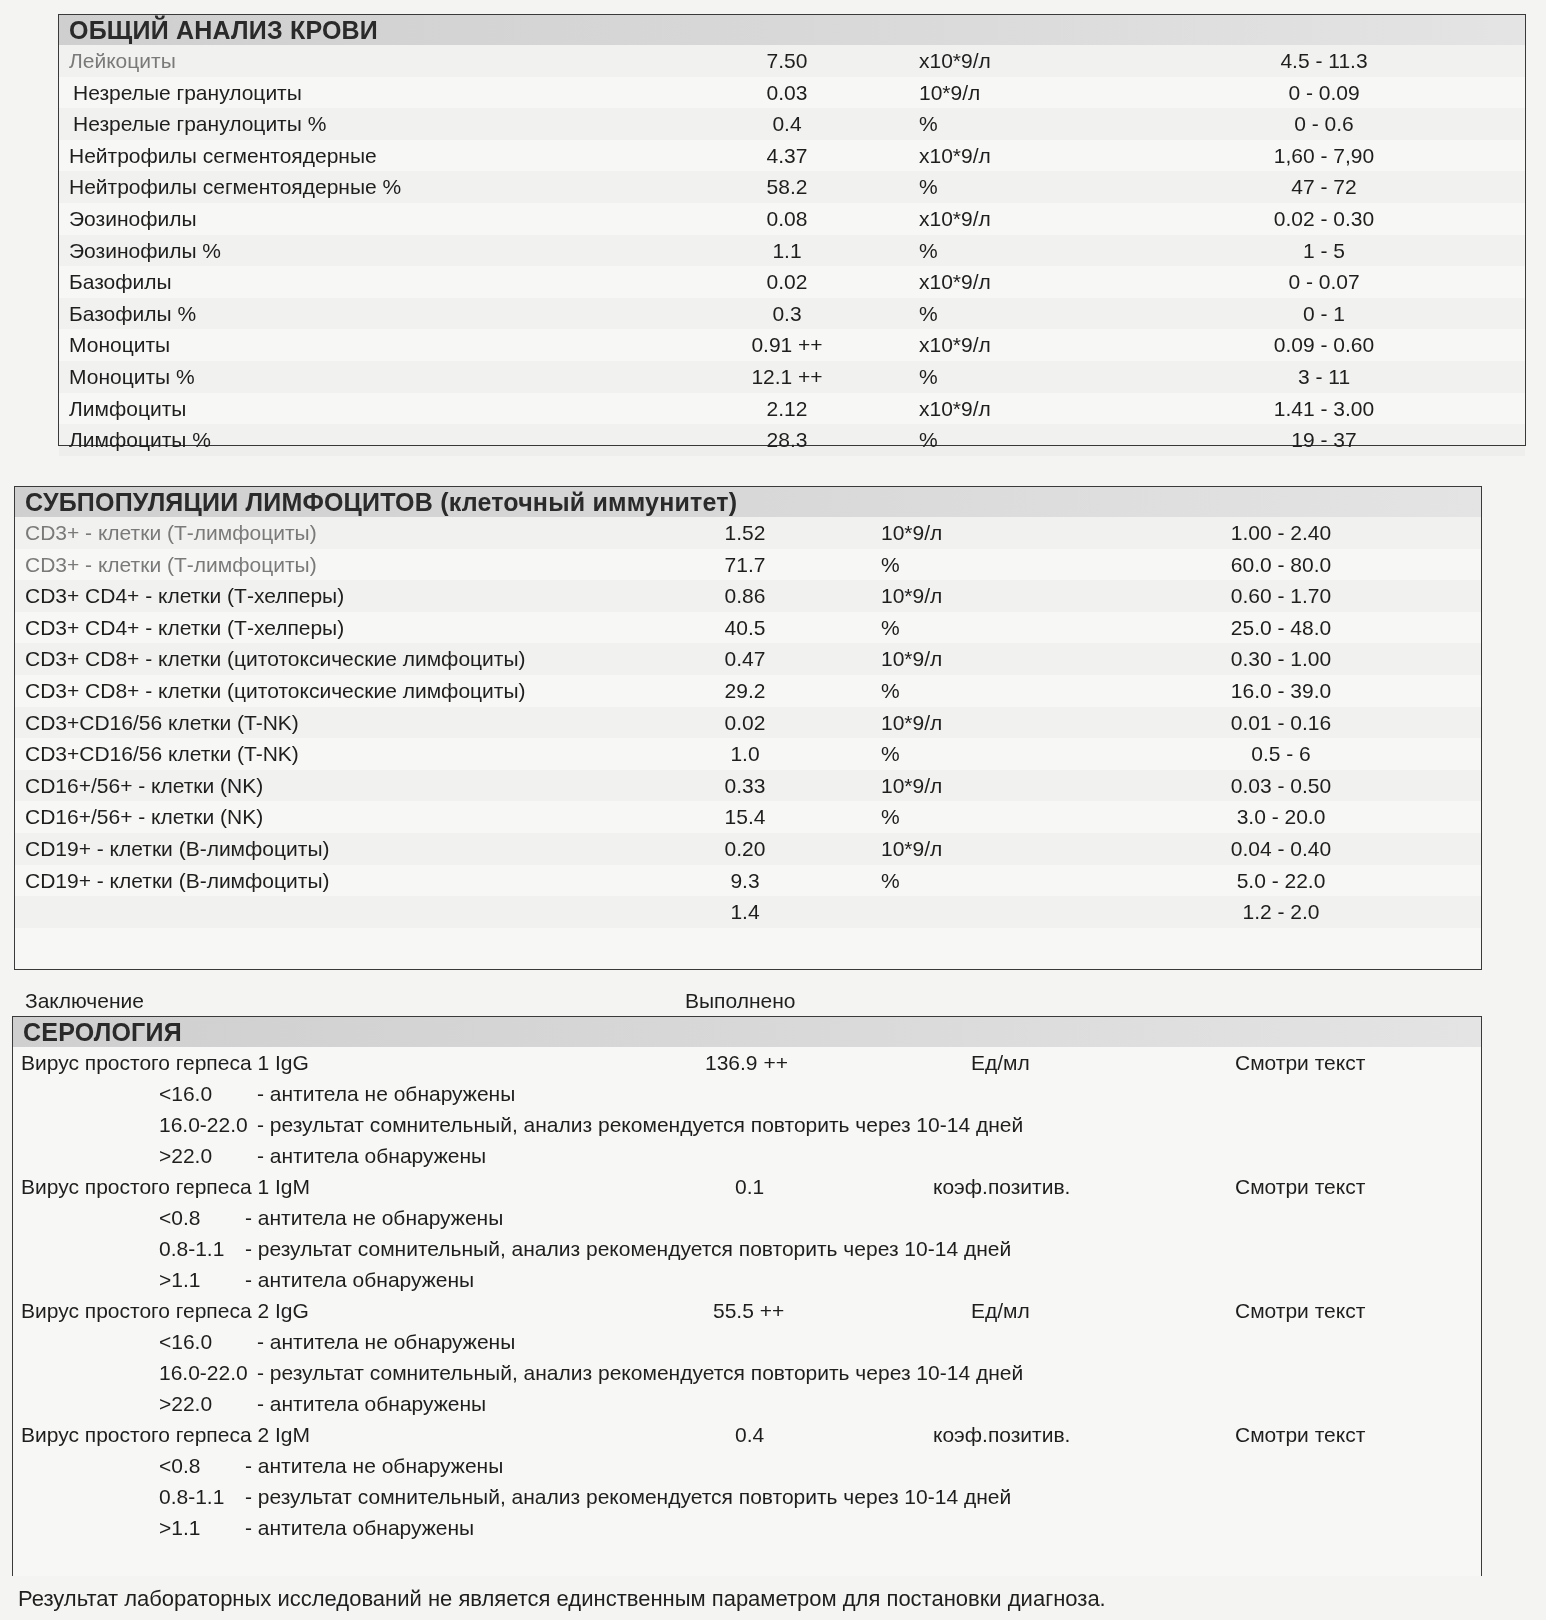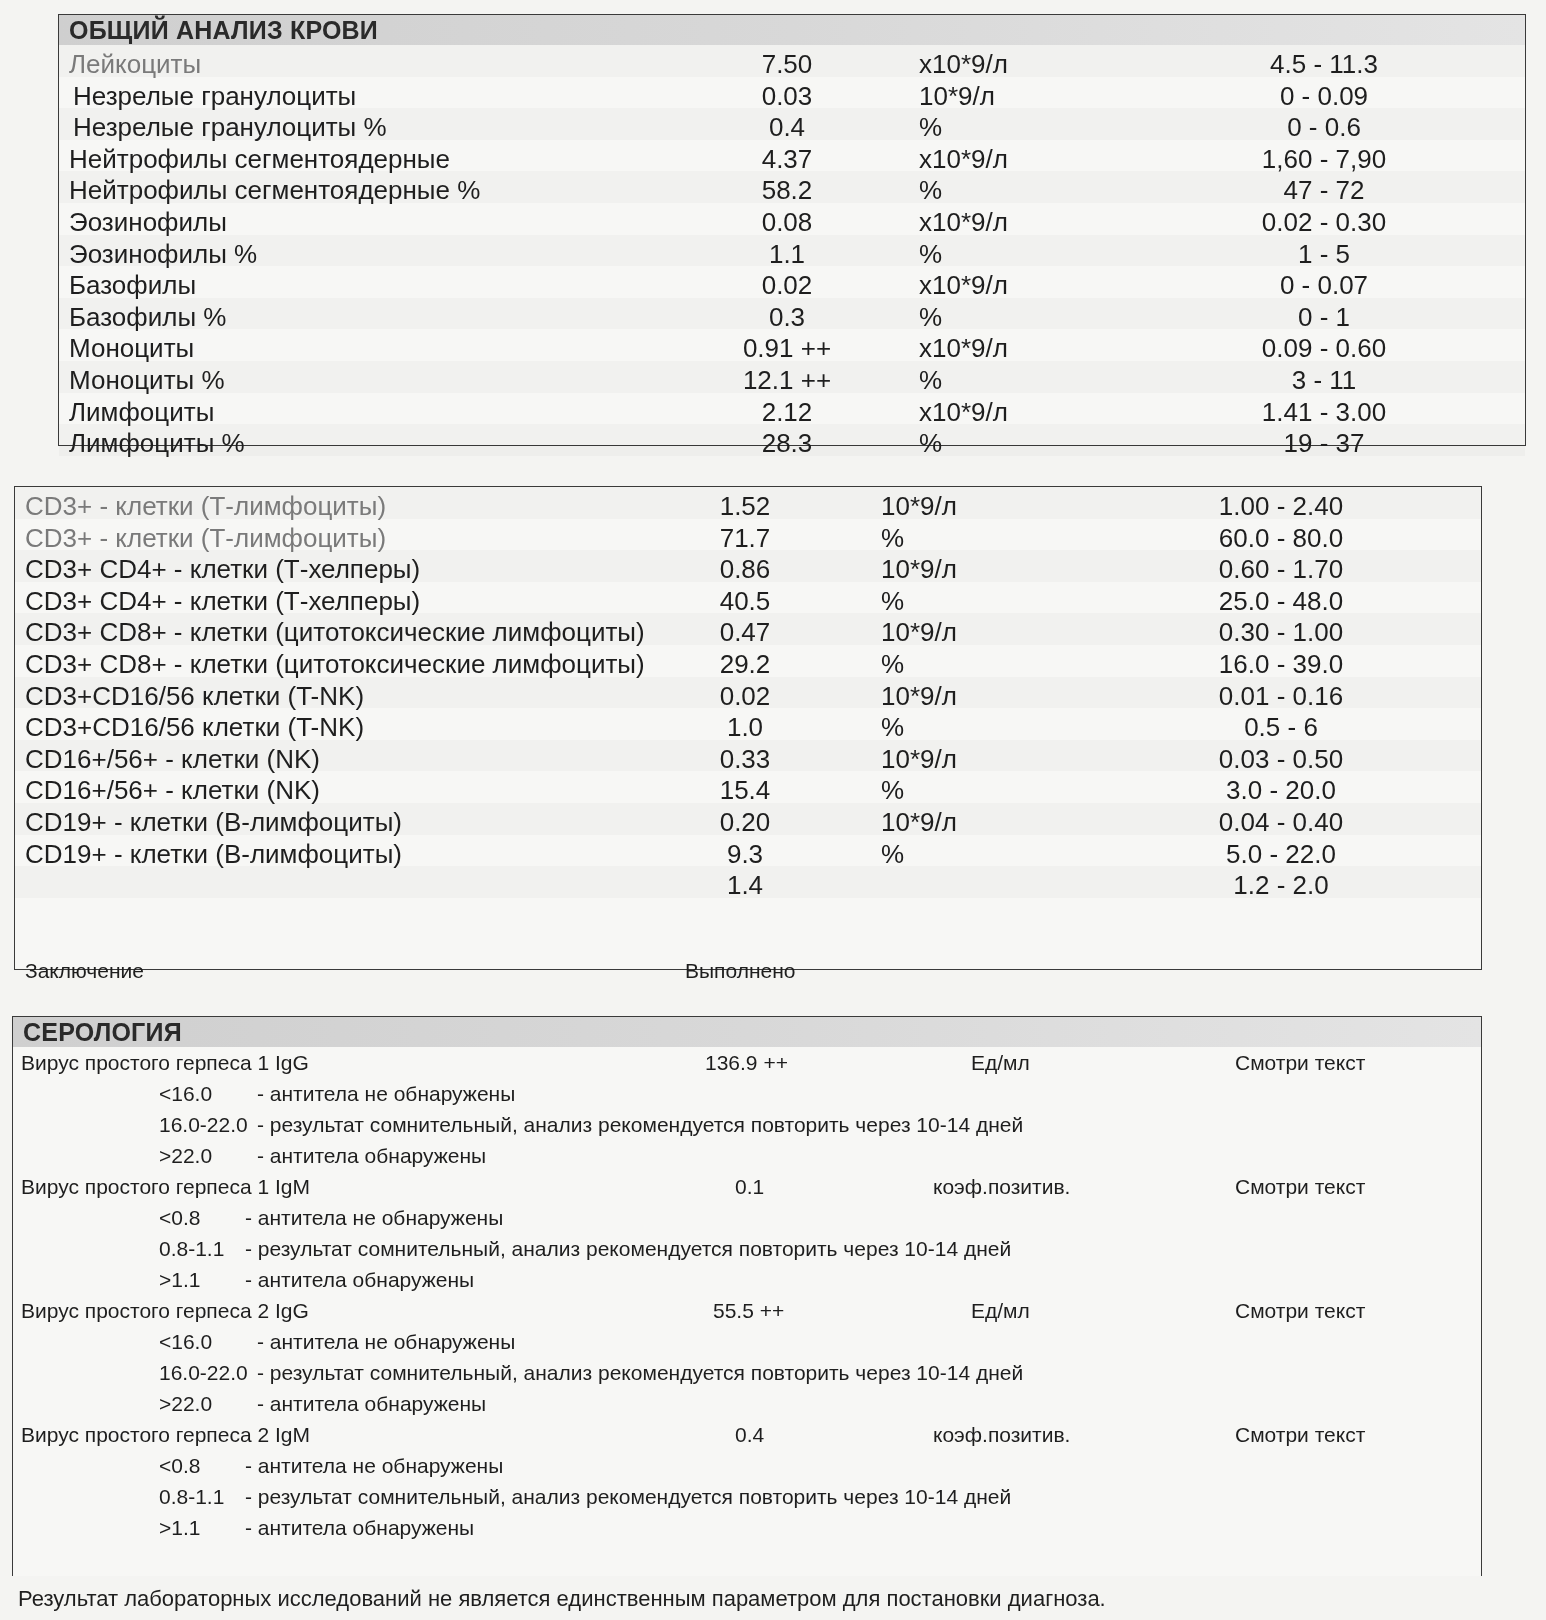--- a/index.html
+++ b/index.html
@@ -23,21 +23,21 @@
     font-size:25px;
     padding-left:10px;
     background:linear-gradient(to right, #cfcfcf 0%, #d8d8d8 50%, #e4e4e4 100%);
     color:#2a2a2a;
     white-space:nowrap;
     letter-spacing:0.2px;
   }
   .row {
     position:relative;
     height:31.6px;
-    font-size:26px;
+    font-size:21px;
     white-space:nowrap;
   }
   .row:nth-child(odd) { background:rgba(0,0,0,0.025); }
   .row span { position:absolute; top:4px; }
   .c-name { left:10px; }
   .c-val { width:160px; text-align:center; }
   .c-unit { width:200px; }
   .c-ref { width:220px; text-align:center; }
   .faded { color:#7a7a7a; }
   .ser-row { position:relative; height:31px; font-size:21px; white-space:nowrap; }
@@ -131,20 +131,21 @@
     <div class="row">
         <span class="c-name">Лимфоциты %</span>
         <span class="c-val" style="left:648px">28.3</span>
         <span class="c-unit" style="left:860px">%</span>
         <span class="c-ref" style="left:1155px">19 - 37</span>
       </div>
   </div>
 </div>
 
 <div class="section" style="left:14px; top:486px; width:1468px; height:484px;">
+  <div class="sec-title">СУБПОПУЛЯЦИИ ЛИМФОЦИТОВ (клеточный иммунитет)</div>
   <div>
     <div class="row">
         <span class="c-name faded">CD3+ - клетки (Т-лимфоциты)</span>
         <span class="c-val" style="left:650px">1.52</span>
         <span class="c-unit" style="left:866px">10*9/л</span>
         <span class="c-ref" style="left:1156px">1.00 - 2.40</span>
       </div>
     <div class="row">
         <span class="c-name faded">CD3+ - клетки (Т-лимфоциты)</span>
         <span class="c-val" style="left:650px">71.7</span>

